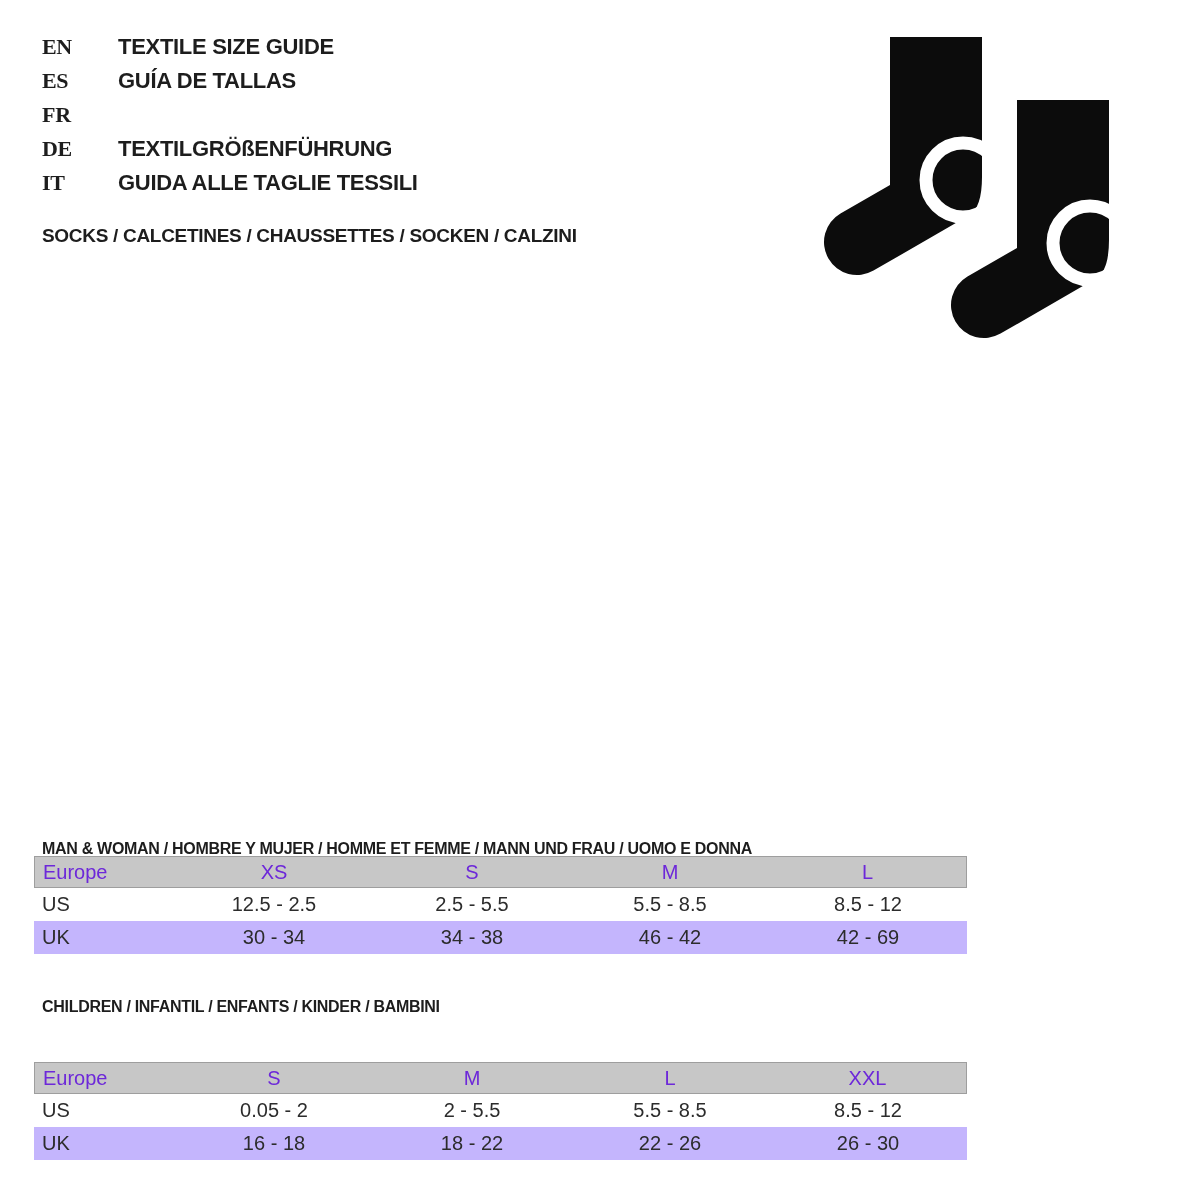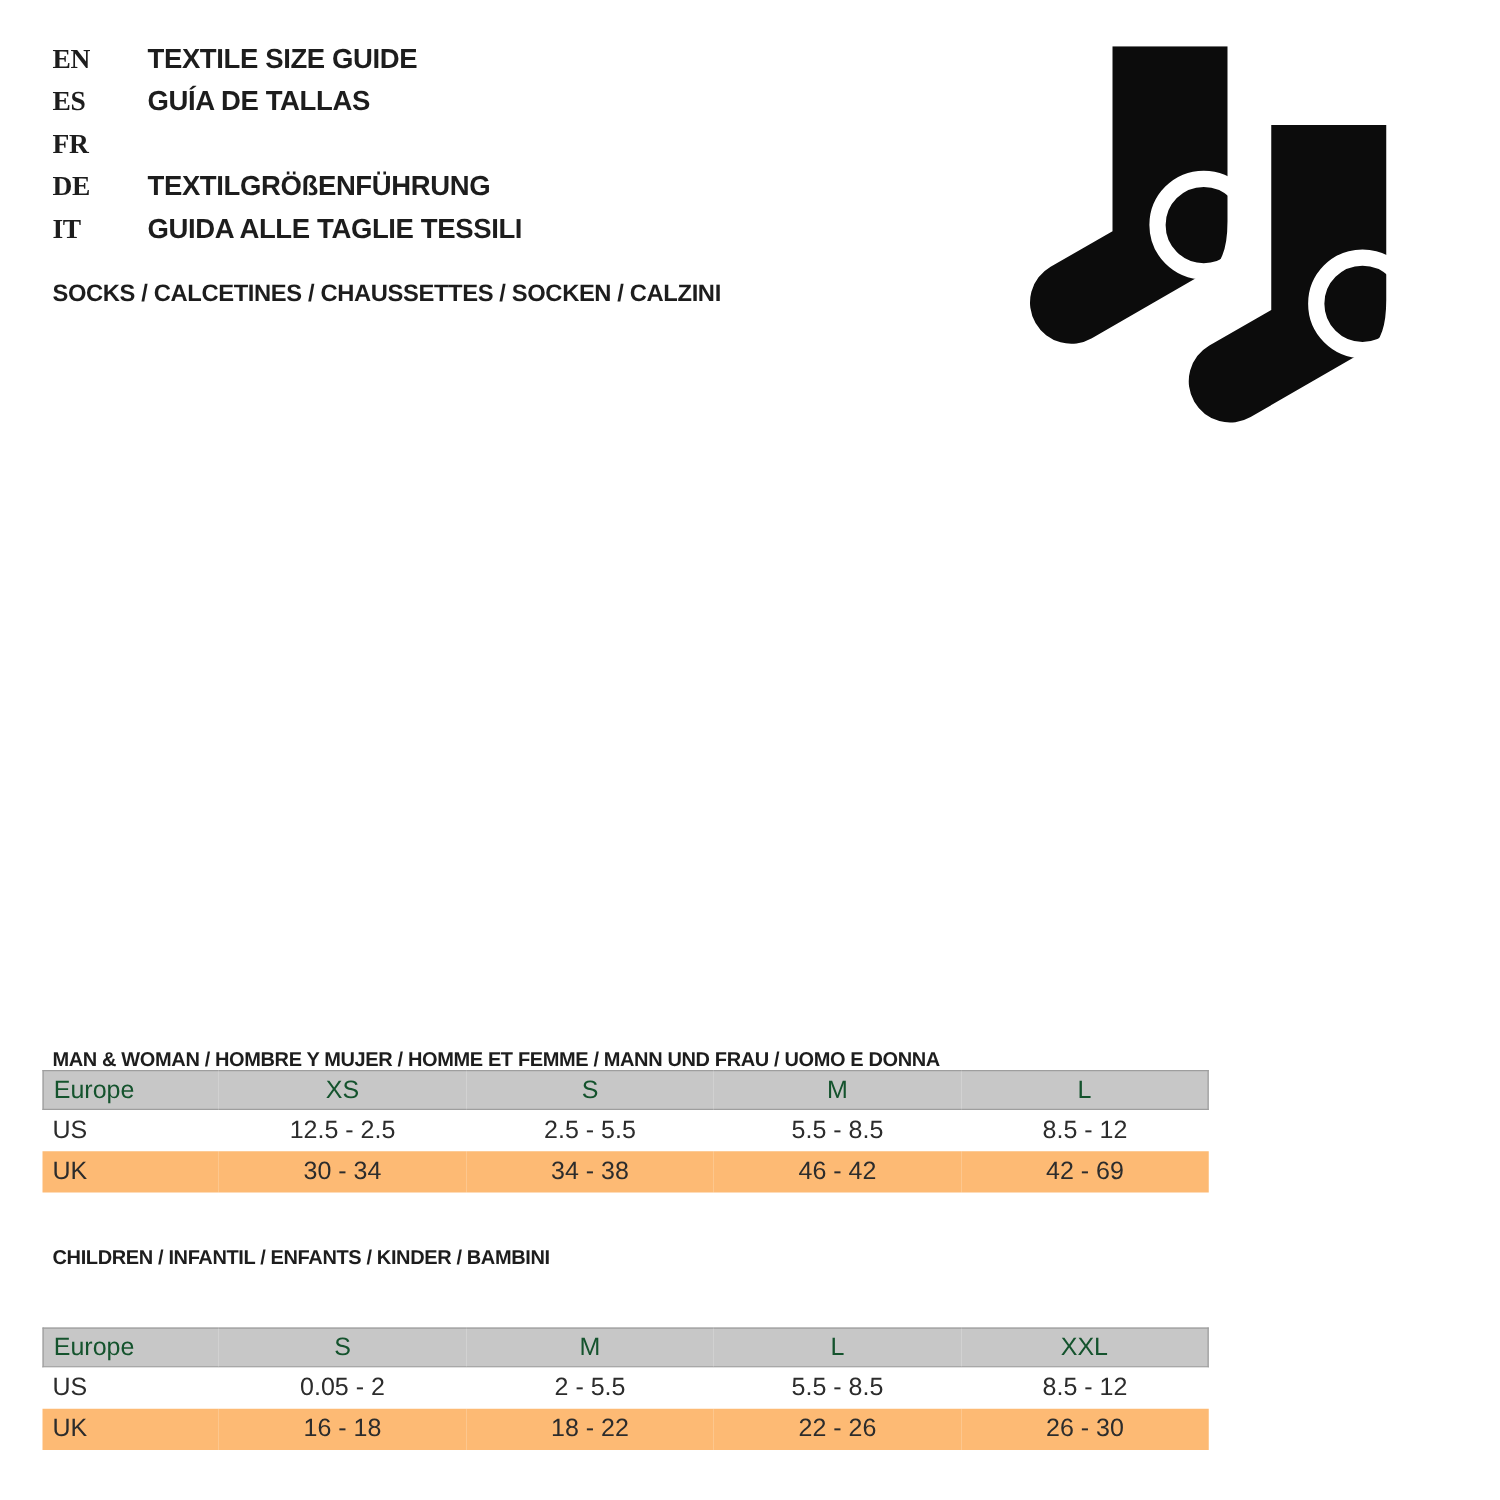--- a/index.html
+++ b/index.html
@@ -86,34 +86,34 @@
   table.size-table th,
   table.size-table td {
     font-weight: 400;
     text-align: center;
     padding: 0;
     vertical-align: middle;
   }
   table.size-table thead th {
     height: 30px;
     background: #c7c7c7;
-    color: #14532d;
+    color: #6d28d9;
     border-top: 1px solid #9e9e9e;
     border-bottom: 1px solid #9e9e9e;
   }
   table.size-table thead th:first-child { border-left: 1px solid #9e9e9e; }
   table.size-table thead th:last-child  { border-right: 1px solid #9e9e9e; }
   table.size-table tbody th,
   table.size-table tbody td {
     height: 33px;
     background: #ffffff;
   }
   table.size-table tr.zebra th,
   table.size-table tr.zebra td {
-    background: #fdba74;
+    background: #c4b5fd;
     margin-left: 27px;
   }
   table.size-table .col-label {
     text-align: left;
     padding-left: 8px;
   }
 </style>
 </head>
 <body>
 

